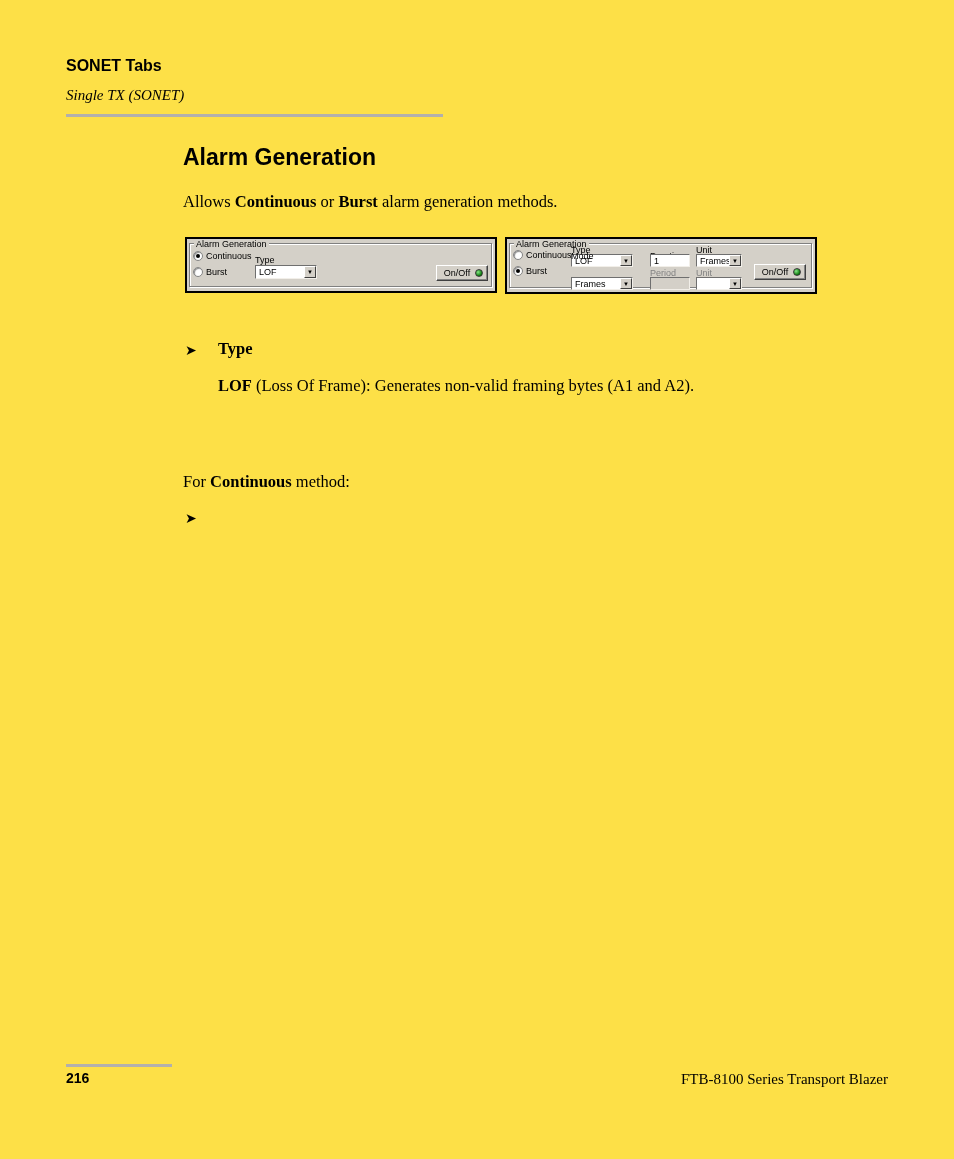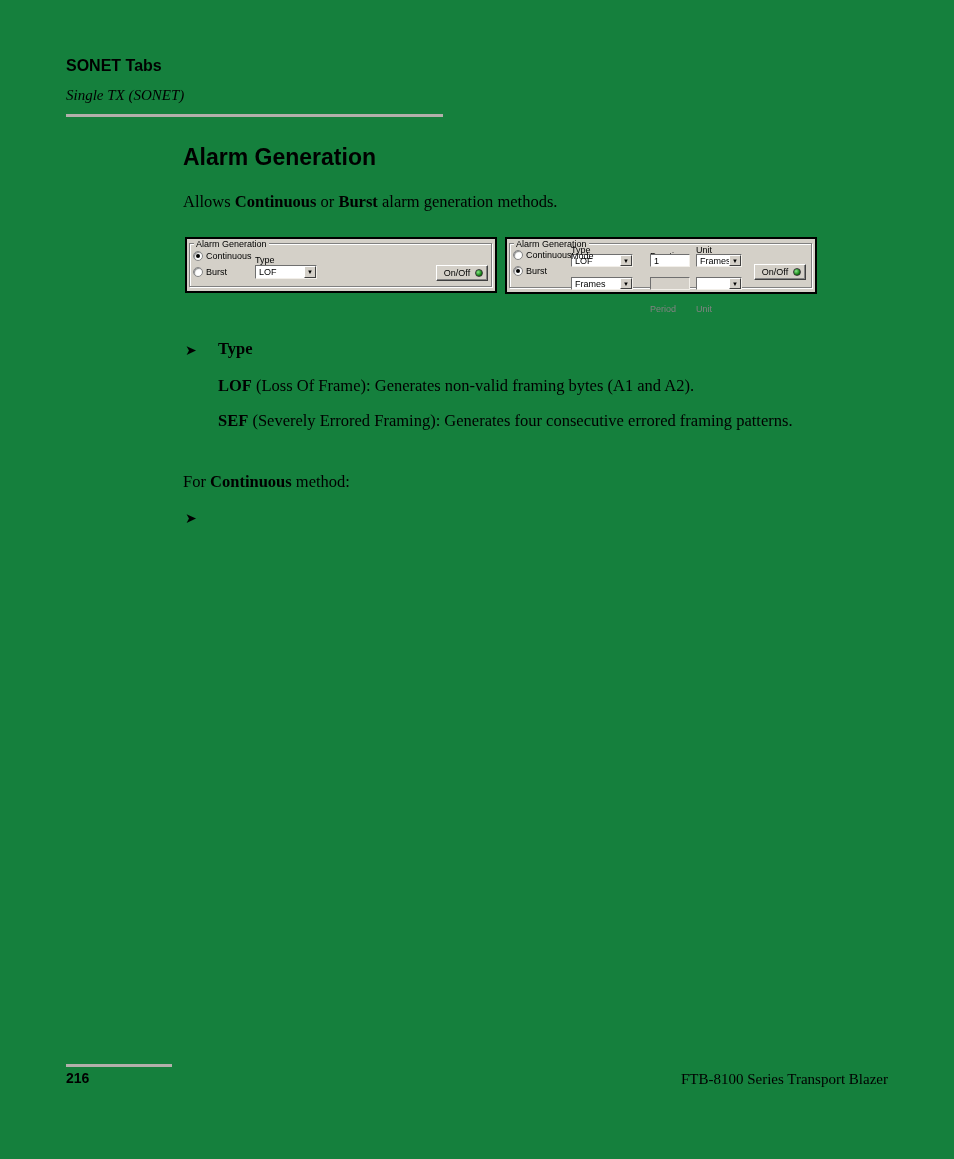--- a/index.html
+++ b/index.html
@@ -1,18 +1,18 @@
 <!DOCTYPE html>
 <html><head>
 <meta charset="utf-8">
 <style>
   * { box-sizing: border-box; margin: 0; padding: 0; }
   body { background: #ffffff; }
   .page {
-    position: relative; width: 954px; height: 1159px; background: #15803d;
+    position: relative; width: 954px; height: 1159px; background: #fde047;
     font-family: "Liberation Serif", serif; color: #000; overflow: hidden;
   }
   .abs { position: absolute; }
 
   
   .chapter { left: 66px; top: 57px; font-family: "Liberation Sans", sans-serif; font-weight: 700; font-size: 16px; }
   .section-sub { left: 66px; top: 87px; font-style: italic; font-size: 15px; }
   .rule { background: #b3b0ab; height: 3px; }
   .rule-header { left: 66px; top: 114px; width: 377px; }
   .rule-footer { left: 66px; top: 1064px; width: 106px; }
@@ -37,21 +37,21 @@
     position: absolute; background: #d4d0c8; border: 2px solid #000;
     font-family: "Liberation Sans", sans-serif; font-size: 9px; line-height: 10px;
   }
   .shot-left  { left: 185px; top: 237px; width: 312px; height: 56px; }
   .shot-right { left: 505px; top: 237px; width: 312px; height: 57px; }
   .gb { position: absolute; left: 2px; right: 3px; top: 4px; bottom: 4px;
         border: 1px solid #808080; box-shadow: inset 1px 1px 0 #ffffff, 1px 1px 0 #ffffff; }
   .gb-label { position: absolute; top: -5px; left: 4px; background: #d4d0c8; padding: 0 2px; font-size: 9px; white-space: nowrap; }
   .ctl { position: absolute; white-space: nowrap; }
   .lbl { font-size: 9px; }
-  .lbl-disabled { color: #828282; margin-top: 36px; }
+  .lbl-disabled { color: #828282; }
   .radio { display: flex; align-items: center; gap: 3px; cursor: default; }
   .radio-dot { width: 10px; height: 10px; border-radius: 50%; background: #fff; flex: 0 0 auto;
                border: 1px solid #848484; box-shadow: inset 1px 1px 1px rgba(0,0,0,.45); position: relative; }
   .radio-dot.checked::after { content: ""; position: absolute; left: 2px; top: 2px; width: 4px; height: 4px; border-radius: 50%; background: #000; }
   .sunken { background: #fff; border: 1px solid; border-color: #6f6f6f #f2efe9 #f2efe9 #6f6f6f; }
   .field { padding: 1px 0 0 3px; font-size: 9px; overflow: hidden; }
   .field-disabled { background: #d4d0c8; }
   .combo { display: flex; align-items: stretch; }
   .combo-text { flex: 1 1 auto; padding: 1px 0 0 3px; font-size: 9px; overflow: hidden; }
   .combo-btn { flex: 0 0 12px; background: #d4d0c8; border: 1px solid; border-color: #ffffff #404040 #404040 #ffffff;
@@ -153,21 +153,20 @@
 
     <div class="ctl btn" style="left:247px; top:25px; width:52px; height:16px; padding-right:10px;">
       <span>On/Off</span>
       <span class="led"></span>
     </div>
   </div>
 
   <span class="abs bullet-arrow arrow-1">➤</span>
   <div class="abs body-text type-heading">Type</div>
   <p class="abs body-text para-lof"><b>LOF</b><span> (Loss Of Frame): Generates non-valid framing bytes (A1 and A2).</span></p>
-  <p class="abs body-text para-sef"><b>SEF</b><span> (Severely Errored Framing): Generates four consecutive errored framing patterns.</span></p>
 
   <p class="abs body-text for-line"><span>For </span><b>Continuous</b><span> method:</span></p>
 
   <span class="abs bullet-arrow arrow-2">➤</span>
 
   <div class="abs rule rule-footer"></div>
   <div class="abs page-number">216</div>
   <div class="abs product-name">FTB-8100 Series Transport Blazer</div>
 
 </div>

